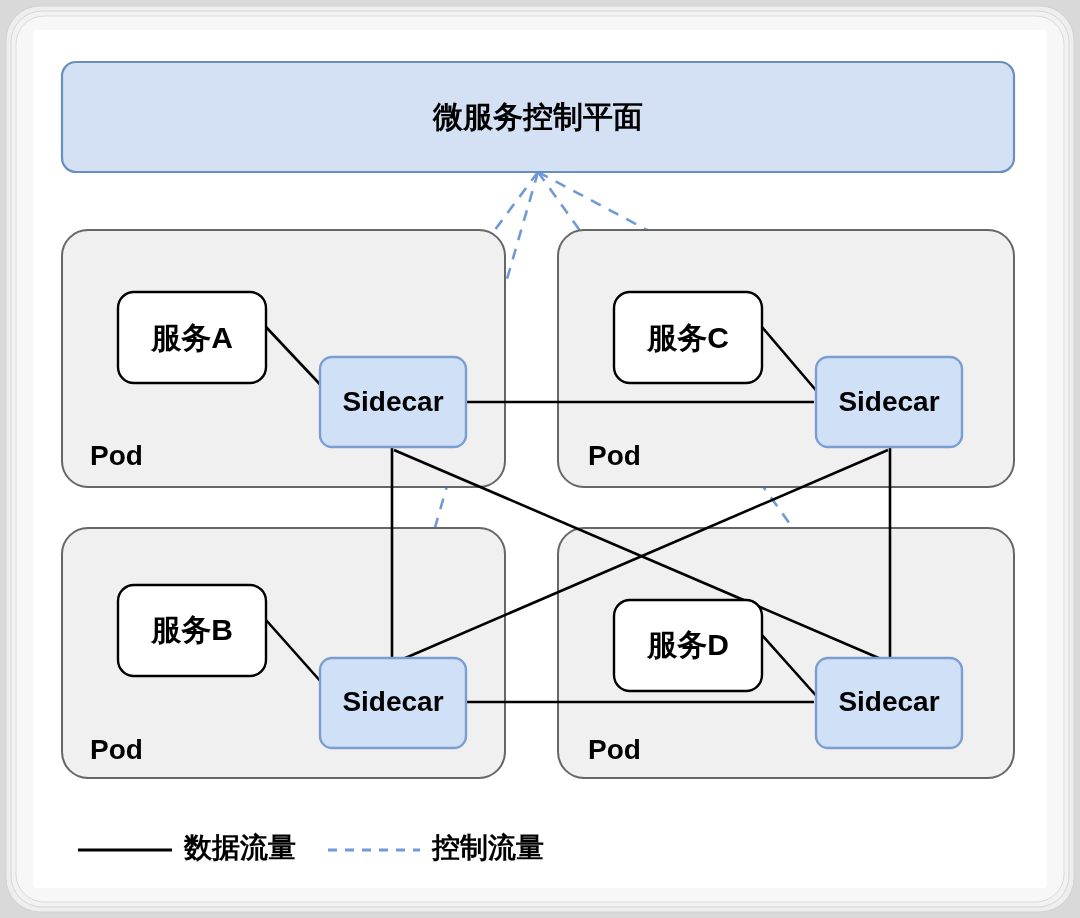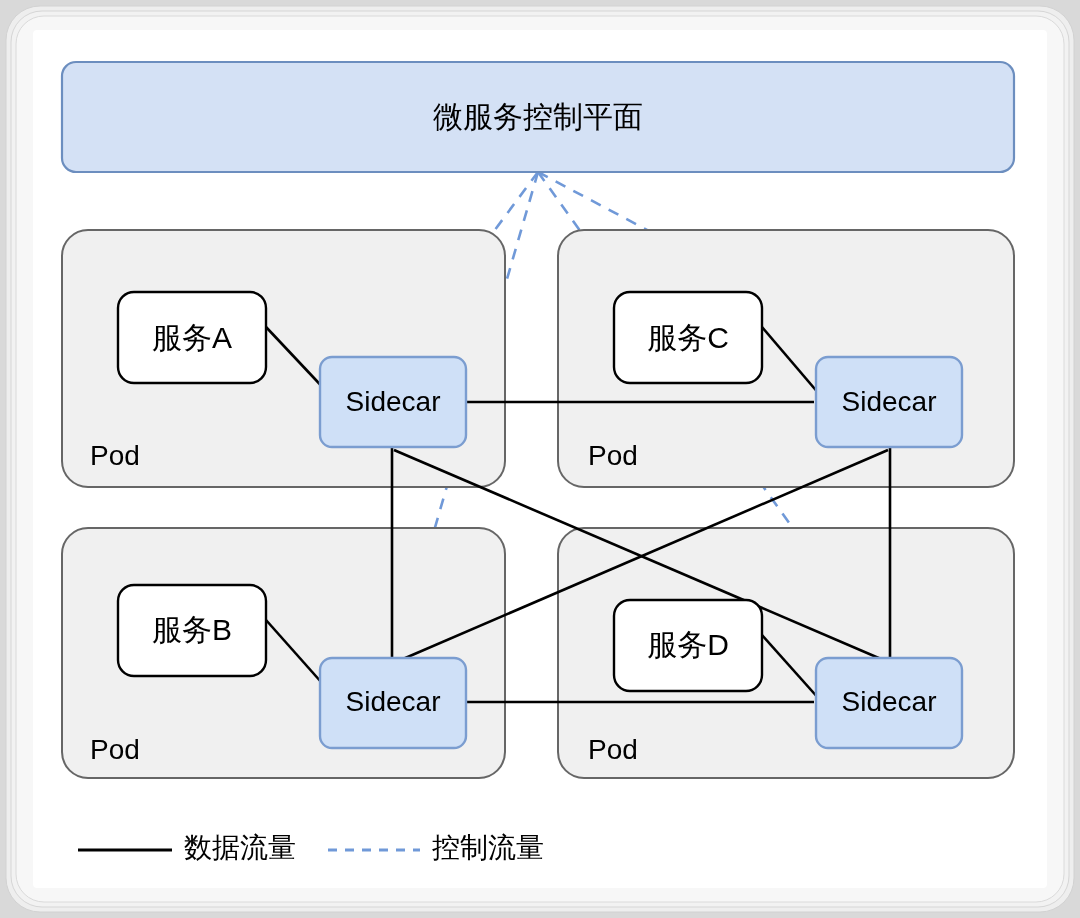--- a/index.html
+++ b/index.html
@@ -10,20 +10,21 @@
   body {
     width: 1080px;
     height: 918px;
     font-family: "Liberation Sans", "DejaVu Sans", sans-serif;
     overflow: hidden;
   }
   #canvas-root {
     position: relative;
     width: 1040px;
     height: 918px;
+    font-weight: bold;
   }
   #diagram-svg {
     position: absolute;
     left: 0;
     top: 0;
     width: 1080px;
     height: 918px;
     display: block;
   }
   .node-label {

